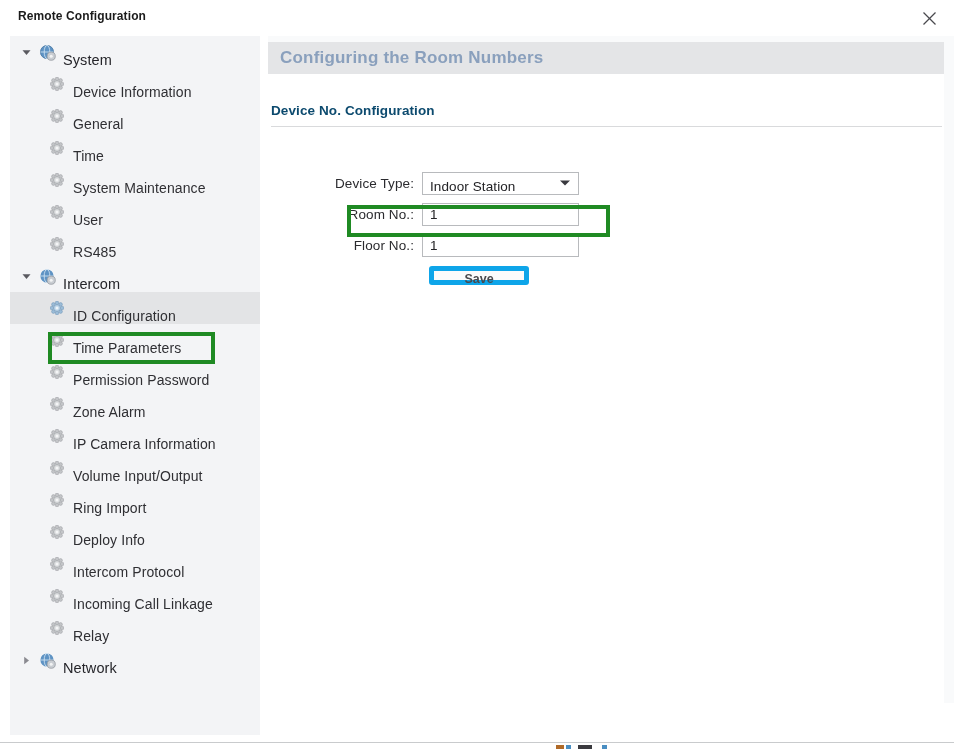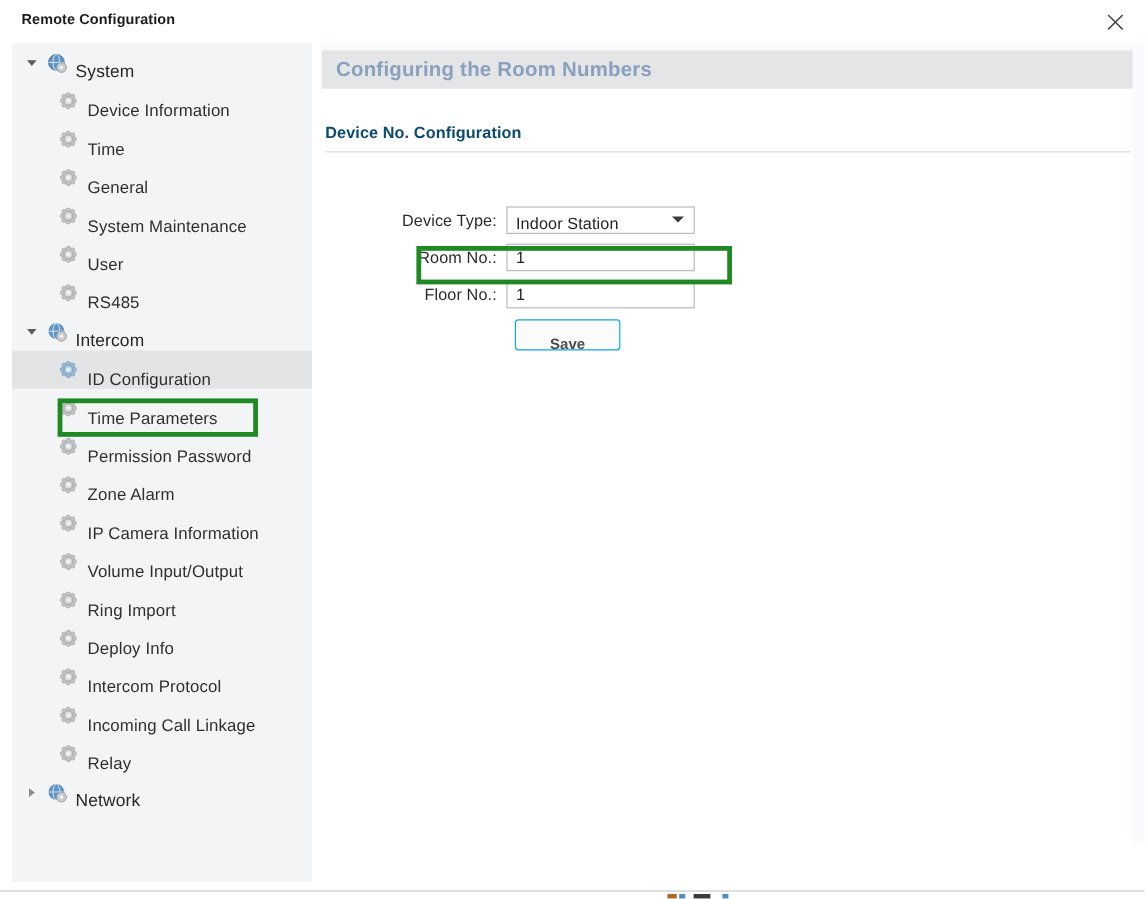--- a/index.html
+++ b/index.html
@@ -204,31 +204,31 @@
     font-size: 13.5px;
     color: #232326;
     padding: 0 0 0 7px;
     outline: none;
     border-radius: 0;
   }
 
   #save-button {
     position: absolute;
     left: 161px; top: 192px;
-    width: 88px; height: 19px;
+    width: 100px; height: 19px;
     background: #fbfbfb;
-    border: 1px solid #0ea5e9;
+    border: 5px solid #0ea5e9;
     border-radius: 3px;
     box-sizing: border-box;
     font-family: "Liberation Sans", sans-serif;
     font-size: 12.5px;
     font-weight: bold;
     color: #4a4a4e;
     cursor: pointer;
-    padding: 12px;
+    padding: 0;
     line-height: 17px;
   }
 
   
   #room-highlight {
     position: absolute;
     left: 79px; top: 131px;
     width: 263px; height: 32px;
     border: 4px solid #1f8a23;
     box-sizing: border-box;
@@ -321,41 +321,41 @@
             <circle cx="1.9" cy="7" r="1.8"></circle>
           <circle cx="10.6" cy="3.4" r="1.8"></circle>
             <circle cx="10.6" cy="10.6" r="1.8"></circle>
           <circle cx="3.4" cy="10.6" r="1.8"></circle>
             <circle cx="3.4" cy="3.4" r="1.8"></circle>
         </g>
         <circle cx="7" cy="7" r="3.4" fill="#d9dbdd" stroke="#9a9da1" stroke-width="0.6"></circle>
         <circle cx="7" cy="7" r="1.5" fill="#f4f5f6"></circle>
       </svg>
     </span>
+    <span class="node-label">General</span>
+  </div>
+
+  <div class="tree-node child">
+    <span class="node-icon">
+      <svg width="14" height="14" viewBox="0 0 14 14">
+        <g fill="#c3c5c8" stroke="#9a9da1" stroke-width="0.5">
+          <circle cx="7" cy="1.9" r="1.8"></circle>
+            <circle cx="12.1" cy="7" r="1.8"></circle>
+          <circle cx="7" cy="12.1" r="1.8"></circle>
+            <circle cx="1.9" cy="7" r="1.8"></circle>
+          <circle cx="10.6" cy="3.4" r="1.8"></circle>
+            <circle cx="10.6" cy="10.6" r="1.8"></circle>
+          <circle cx="3.4" cy="10.6" r="1.8"></circle>
+            <circle cx="3.4" cy="3.4" r="1.8"></circle>
+        </g>
+        <circle cx="7" cy="7" r="3.4" fill="#d9dbdd" stroke="#9a9da1" stroke-width="0.6"></circle>
+        <circle cx="7" cy="7" r="1.5" fill="#f4f5f6"></circle>
+      </svg>
+    </span>
     <span class="node-label">Time</span>
-  </div>
-
-  <div class="tree-node child">
-    <span class="node-icon">
-      <svg width="14" height="14" viewBox="0 0 14 14">
-        <g fill="#c3c5c8" stroke="#9a9da1" stroke-width="0.5">
-          <circle cx="7" cy="1.9" r="1.8"></circle>
-            <circle cx="12.1" cy="7" r="1.8"></circle>
-          <circle cx="7" cy="12.1" r="1.8"></circle>
-            <circle cx="1.9" cy="7" r="1.8"></circle>
-          <circle cx="10.6" cy="3.4" r="1.8"></circle>
-            <circle cx="10.6" cy="10.6" r="1.8"></circle>
-          <circle cx="3.4" cy="10.6" r="1.8"></circle>
-            <circle cx="3.4" cy="3.4" r="1.8"></circle>
-        </g>
-        <circle cx="7" cy="7" r="3.4" fill="#d9dbdd" stroke="#9a9da1" stroke-width="0.6"></circle>
-        <circle cx="7" cy="7" r="1.5" fill="#f4f5f6"></circle>
-      </svg>
-    </span>
-    <span class="node-label">General</span>
   </div>
 
   <div class="tree-node child">
     <span class="node-icon">
       <svg width="14" height="14" viewBox="0 0 14 14">
         <g fill="#c3c5c8" stroke="#9a9da1" stroke-width="0.5">
           <circle cx="7" cy="1.9" r="1.8"></circle>
             <circle cx="12.1" cy="7" r="1.8"></circle>
           <circle cx="7" cy="12.1" r="1.8"></circle>
             <circle cx="1.9" cy="7" r="1.8"></circle>

